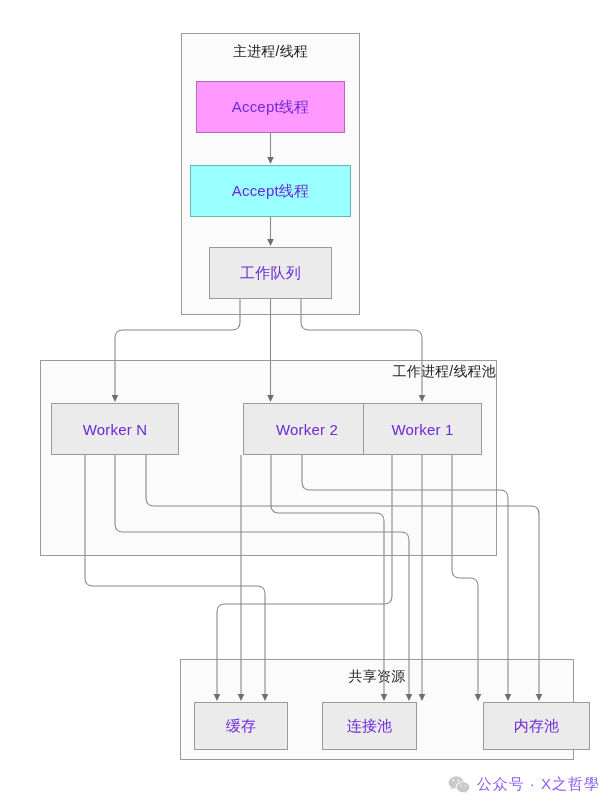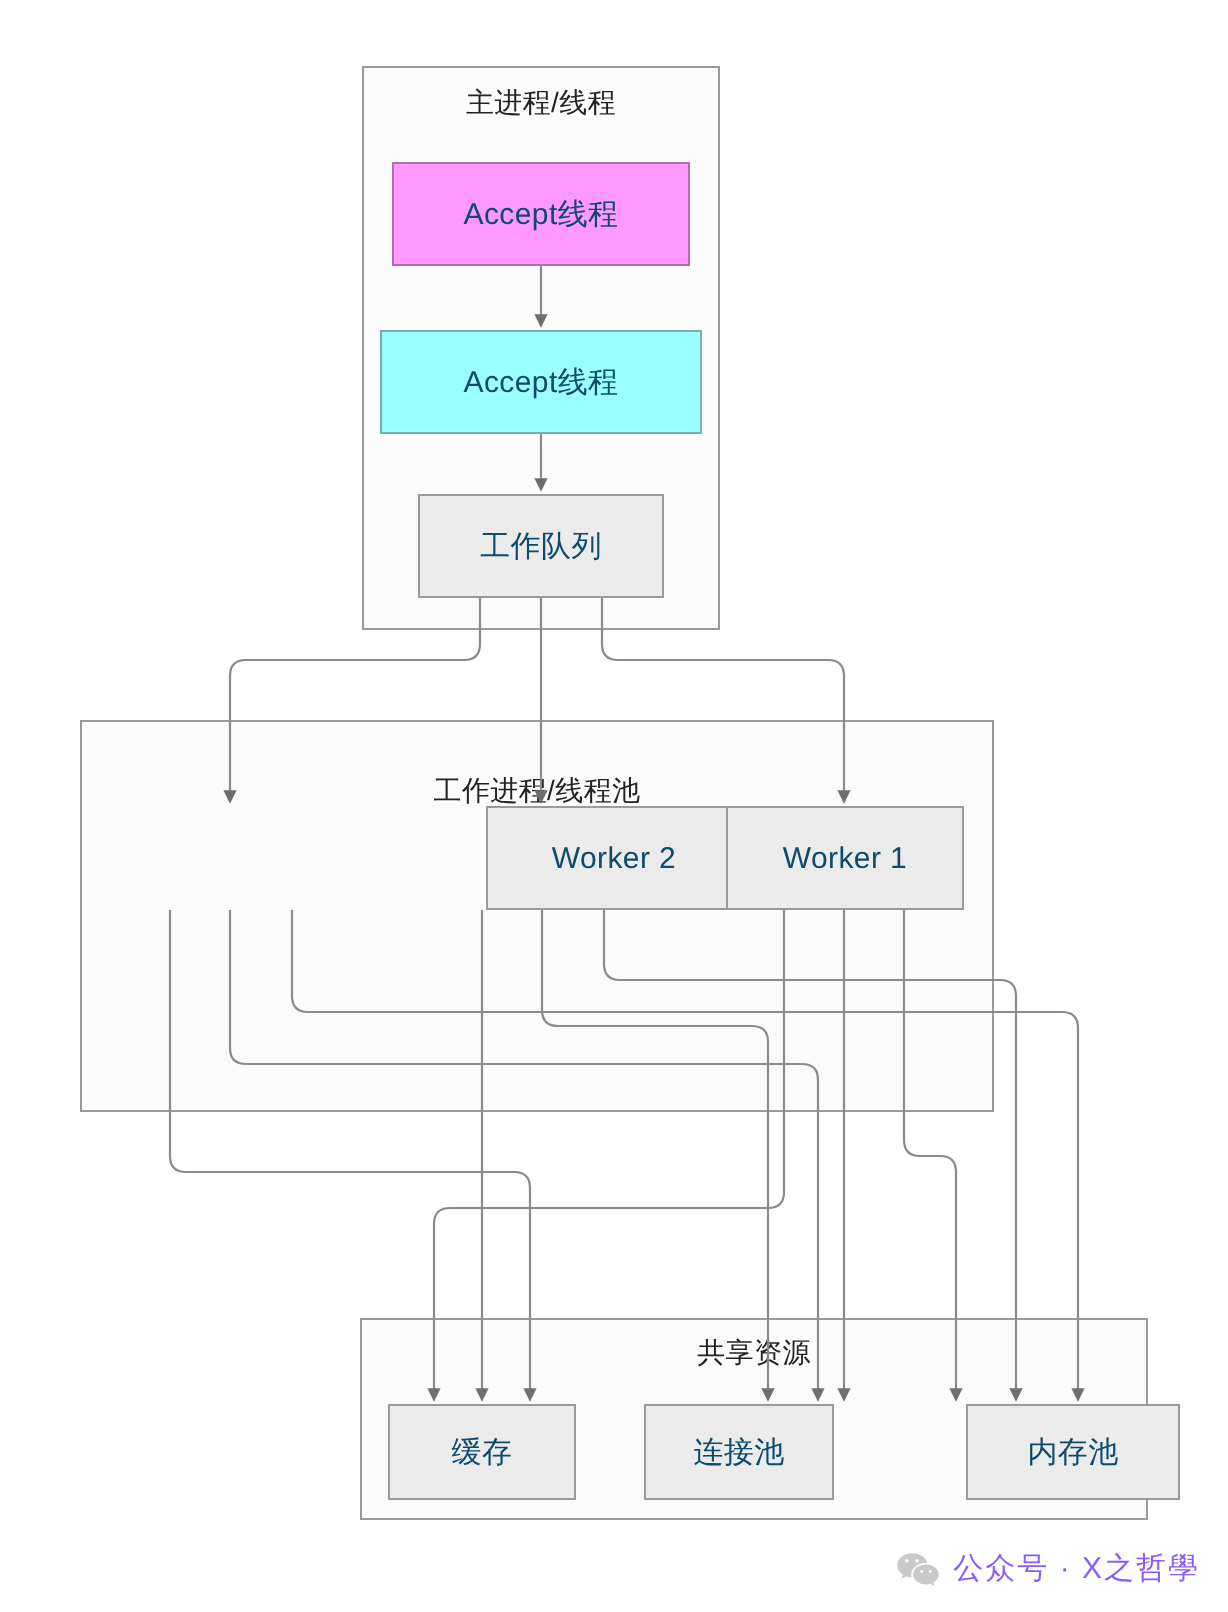--- a/index.html
+++ b/index.html
@@ -40,21 +40,21 @@
     letter-spacing: 0.2px;
   }
   .node {
     position: absolute;
     box-sizing: border-box;
     display: flex;
     align-items: center;
     justify-content: center;
     border: 1px solid #9a9a9a;
     background: #ebebeb;
-    color: #0c4a6e;
+    color: #6d28d9;
     font-size: 15px;
     letter-spacing: 0.2px;
   }
   .node.accent-magenta {
     background: #ff99ff;
     border-color: #b36cb3;
   }
   .node.accent-cyan {
     background: #99ffff;
     border-color: #6cb3b3;
@@ -76,21 +76,21 @@
 </head>
 <body>
 
 <div id="canvas">
 
   <div class="group-box" id="grp-main" style="left:181px; top:33px; width:179px; height:282px;">
     <div class="group-title" style="top:9px;">主进程/线程</div>
   </div>
 
   <div class="group-box" id="grp-workers" style="left:40px; top:360px; width:457px; height:196px;">
-    <div class="group-title" style="top:26px;">工作进程/线程池</div>
+    <div class="group-title" style="top:2px;text-align:right;">工作进程/线程池</div>
   </div>
 
   <div class="group-box" id="grp-shared" style="left:180px; top:659px; width:394px; height:101px;">
     <div class="group-title" style="top:8px;">共享资源</div>
   </div>
 
   <svg id="wires" viewBox="0 0 614 806" width="614" height="806">
     <defs>
       <marker id="arrow" markerWidth="9" markerHeight="9" refX="4.2" refY="4.2" orient="auto" markerUnits="userSpaceOnUse">
         <path d="M0.8,0.9 L7.6,4.2 L0.8,7.5 z" fill="#6e6e6e"></path>
@@ -133,20 +133,23 @@
   </div>
 
   <div class="node accent-cyan" style="left:190px; top:165px; width:161px; height:52px;">
     <span>Accept线程</span>
   </div>
 
   <div class="node" style="left:209px; top:247px; width:123px; height:52px;">
     <span>工作队列</span>
   </div>
 
+  <div class="node" style="left:51px; top:403px; width:128px; height:52px;">
+    <span>Worker N</span>
+  </div>
 
   <div class="node" style="left:207px; top:403px; width:128px; height:52px;margin-left:36px;">
     <span>Worker 2</span>
   </div>
 
   <div class="node" style="left:363px; top:403px; width:119px; height:52px;">
     <span>Worker 1</span>
   </div>
 
   <div class="node" style="left:194px; top:702px; width:94px; height:48px;">

